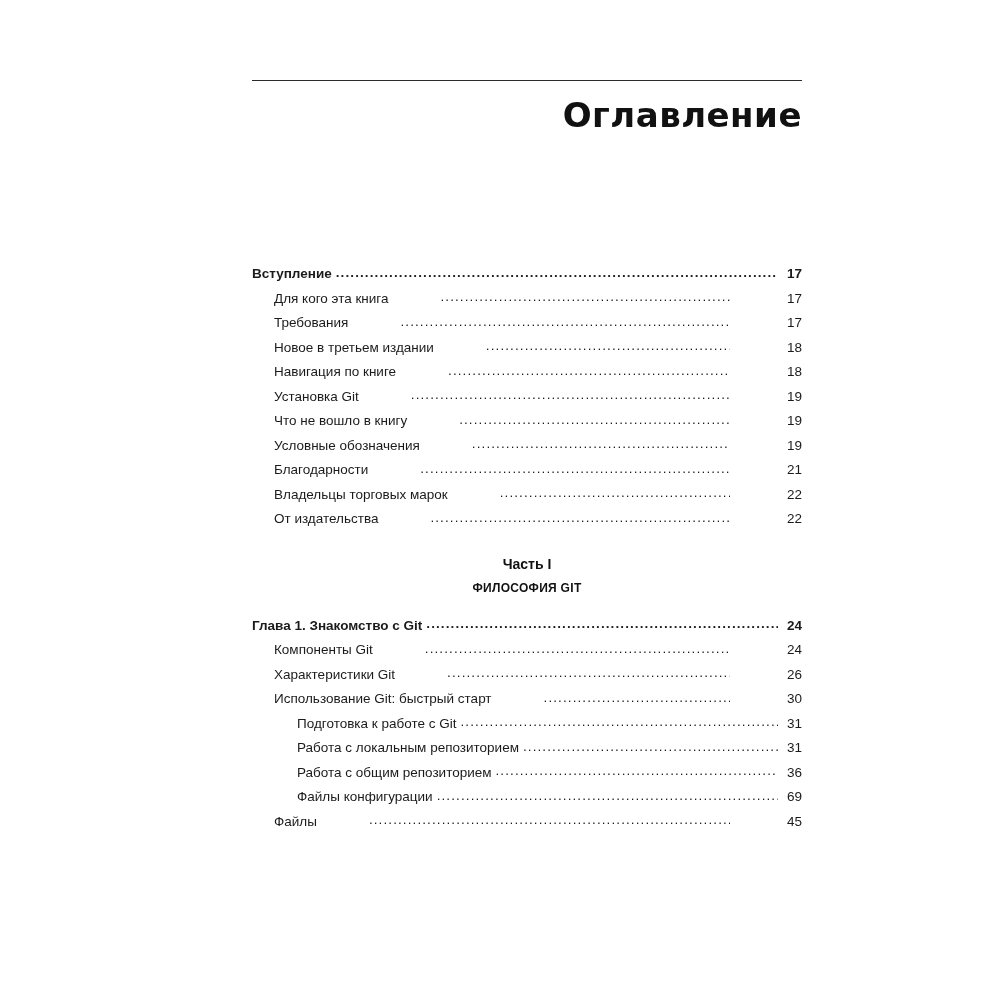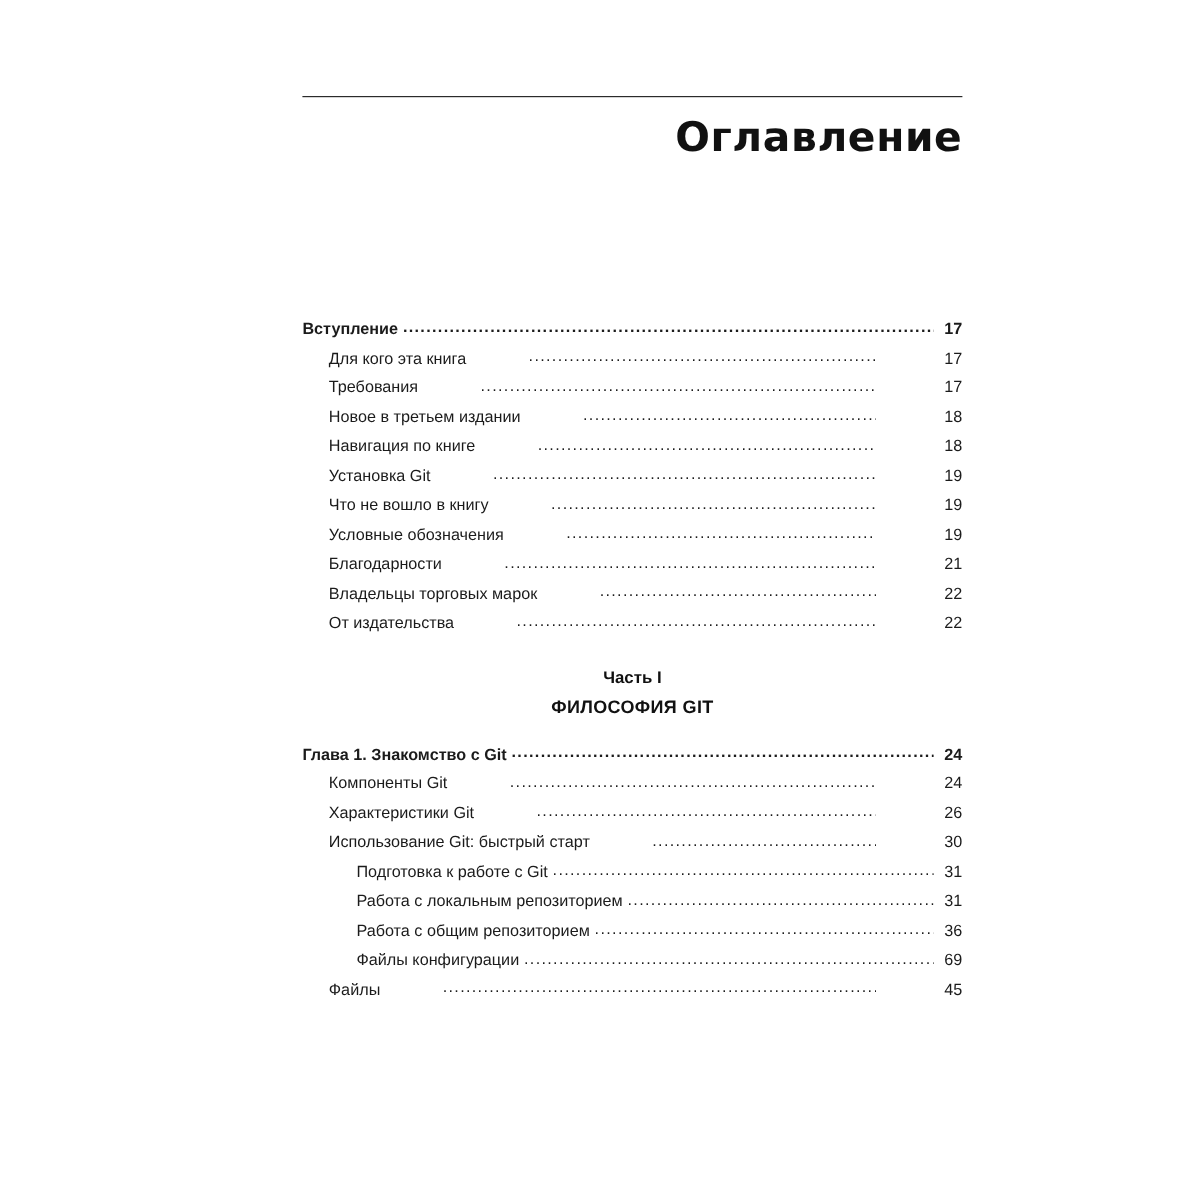--- a/index.html
+++ b/index.html
@@ -100,21 +100,21 @@
     text-align: center;
     margin: 30px 0 24px 0;
   }
   .part-line {
     font-size: 14px;
     font-weight: bold;
     margin-bottom: 9px;
     color: #111111;
   }
   .part-title {
-    font-size: 15px;
+    font-size: 12px;
     font-weight: bold;
     letter-spacing: 0.3px;
     color: #111111;
   }
 </style>
 </head>
 <body>
 
 <div class="page">
   <div class="content">

